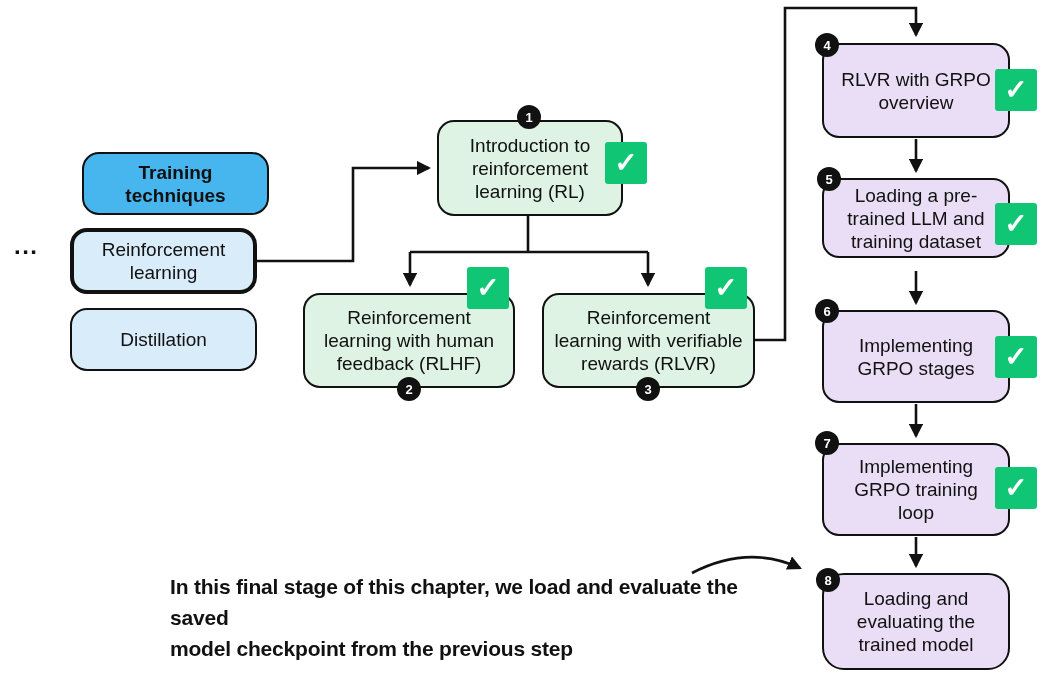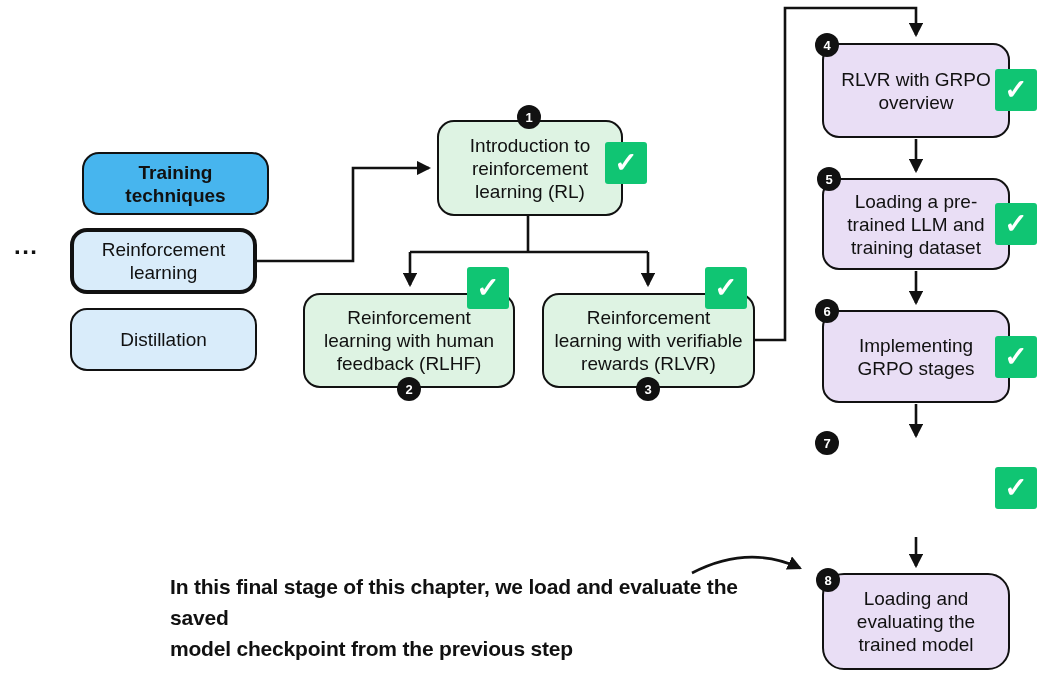--- a/index.html
+++ b/index.html
@@ -15,21 +15,21 @@
   }
   .topic-0{left:70px;top:152px;width:187px;height:63px;background:#47b5ee;font-weight:700;margin-left:12px;}
   .topic-1{left:70px;top:228px;width:187px;height:66px;background:#d9ecfa;border-width:4.5px;text-align:center;}
   .topic-2{left:70px;top:308px;width:187px;height:63px;background:#d9ecfa;text-align:center;}
   .green{background:#def3e3;}
   .purple{background:#e9def5;}
   .node-1{left:437px;top:120px;width:186px;height:96px;}
   .node-2{left:303px;top:293px;width:212px;height:95px;}
   .node-3{left:542px;top:293px;width:213px;height:95px;}
   .node-4{left:822px;top:43px;width:188px;height:95px;}
-  .node-5{left:822px;top:178px;width:188px;height:92px;}
+  .node-5{left:822px;top:178px;width:188px;height:80px;}
   .node-6{left:822px;top:310px;width:188px;height:93px;text-align:center;}
   .node-7{left:822px;top:443px;width:188px;height:93px;}
   .node-8{left:822px;top:573px;width:188px;height:97px;border-radius:22px;}
   .badge{
     position:absolute;z-index:4;width:24px;height:24px;border-radius:50%;
     background:#111111;color:#ffffff;font-size:13px;font-weight:700;
     display:flex;align-items:center;justify-content:center;
   }
   .badge-1{left:517px;top:105px;}
   .badge-2{left:397px;top:377px;}
@@ -136,20 +136,23 @@
   </div>
 
   <div class="box purple node-6">
     <span>Implementing GRPO stages</span>
   </div>
   <div class="badge badge-6">6</div>
   <div class="check check-6">
     <span class="check-glyph">✓</span>
   </div>
 
+  <div class="box purple node-7">
+    <span>Implementing GRPO training loop</span>
+  </div>
   <div class="badge badge-7">7</div>
   <div class="check check-7">
     <span class="check-glyph">✓</span>
   </div>
 
   <div class="box purple node-8">
     <span>Loading and evaluating the trained model</span>
   </div>
   <div class="badge badge-8">8</div>
 

